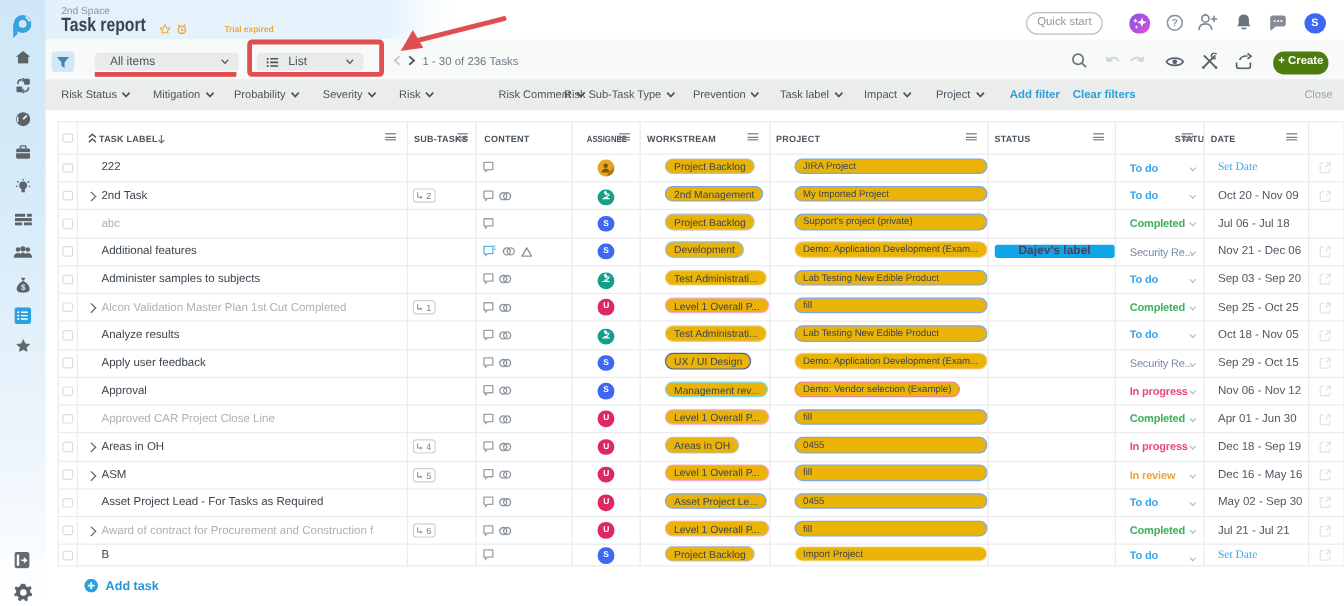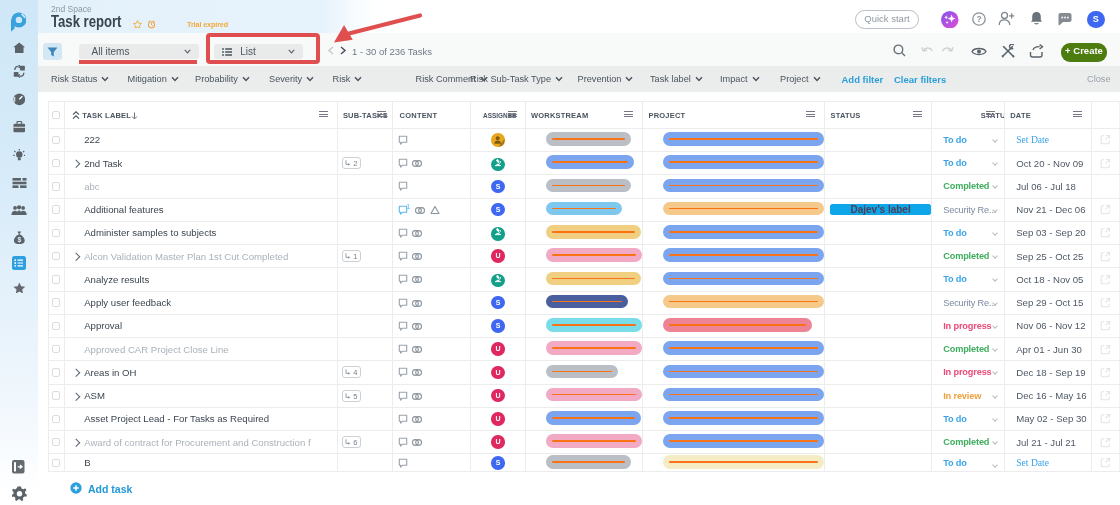--- a/index.html
+++ b/index.html
@@ -58,22 +58,22 @@
 .ham { position:absolute; right:9px; top:9px; width:9px; height:7px; }
 .ham i, .ham i:before, .ham i:after { display:block; position:absolute; width:9px; height:1.2px; background:#778; content:""; }
 .ham i { top:0; } .ham i:before { top:2.6px; } .ham i:after { top:5.2px; }
 .cb { display:block; margin:0 auto; width:8.5px; height:8.5px; border:1px solid #dadde0; border-radius:2px; background:#fff; }
 .tname { padding-left:19.5px; }
 .tname.done { color:#a9b2ba; }
 .chev:before { content:""; position:absolute; left:8px; top:9px; width:4.5px; height:4.5px;
   border-right:1.3px solid #5c6670; border-bottom:1.3px solid #5c6670; transform:rotate(-45deg); }
 .stbadge { display:inline-block; margin-left:4.5px; width:19px; height:12px; border:1px solid #ccd0d4;
   border-radius:3px; font-size:7.5px; color:#757f89; line-height:11px; text-align:right; padding-right:3px; }
-.pill { display:inline-block; margin-left:20px; height:13.5px; border:6px solid #a16207;
-  border-radius:7px; background:#f97316; font-size:8.6px; color:#3c4650; line-height:12.5px;
+.pill { display:inline-block; margin-left:20px; height:13.5px; border:1px solid #a16207;
+  border-radius:7px; background:#eab308; font-size:8.6px; color:#3c4650; line-height:12.5px;
   padding:0 6.5px; overflow:hidden; white-space:nowrap; }
 .ppill { width:161px; font-size:8px; }
 .ppill.fit { width:auto; }
 .av { display:block; margin:0 auto; width:13.5px; height:13.5px; border-radius:50%;
   color:#fff; font-size:7px; font-weight:bold; text-align:center; line-height:13.5px; }
 #tbl td.st { padding-left:11.5px; font-weight:bold; font-size:9.2px; letter-spacing:-0.15px; }
 .st .sc { position:absolute; right:7px; top:9px; width:4px; height:4px;
   border-right:1.1px solid #b5bcc2; border-bottom:1.1px solid #b5bcc2; transform:rotate(45deg); }
 #tbl td.date { padding-left:11px; font-size:9.6px; color:#4e5864; }
 #tbl td.stodo { color:#3ba4e8; } #tbl td.scomp { color:#3fae5f; } #tbl td.sprog { color:#ea4a77; }
@@ -449,21 +449,21 @@
             </svg></td>
     <td>
             <span class="av" style="background:#13a08b">
   <svg style="margin:2.5px auto 0" width="8" height="9" viewBox="0 0 8 9">
     <path d="M3.5 0.8 L5.6 3.6 L4.3 5.2 L2 2.5 Z" fill="#fff"></path>
     <path d="M4.8 5.8 C6 5.4 6.6 4.4 6.5 3.2" stroke="#fff" stroke-width="0.9" fill="none"></path>
     <path d="M1 7.6 H7 M2.4 6.4 H5.4" stroke="#fff" stroke-width="1"></path>
               </svg>
             </span>
           </td>
-    <td><span class="pill" style="border-color:#7ba6ef">2nd Workstream</span></td>
+    <td><span class="pill" style="border-color:#7ba6ef">2nd Management</span></td>
     <td><span class="pill ppill " style="border-color:#7ba6ef">My Imported Project</span></td>
     <td></td>
     <td class="st stodo">To do<span class="sc"></span></td>
     <td class="date ">Oct 20 - Nov 09</td>
     <td>
             <svg style="margin:0 auto" width="11" height="11" viewBox="0 0 11 11">
   <path d="M4.2 1.8 H2.5 C1.7 1.8 1.2 2.3 1.2 3.1 V8.5 C1.2 9.3 1.7 9.8 2.5 9.8 H7.9 C8.7 9.8 9.2 9.3 9.2 8.5 V6.8" fill="none" stroke="#e2e3e5" stroke-width="1.1"></path>
   <path d="M6.3 1.5 H9.5 V4.7 M9.3 1.7 L5.6 5.4" fill="none" stroke="#e2e3e5" stroke-width="1.1"></path>
             </svg>
           </td>

